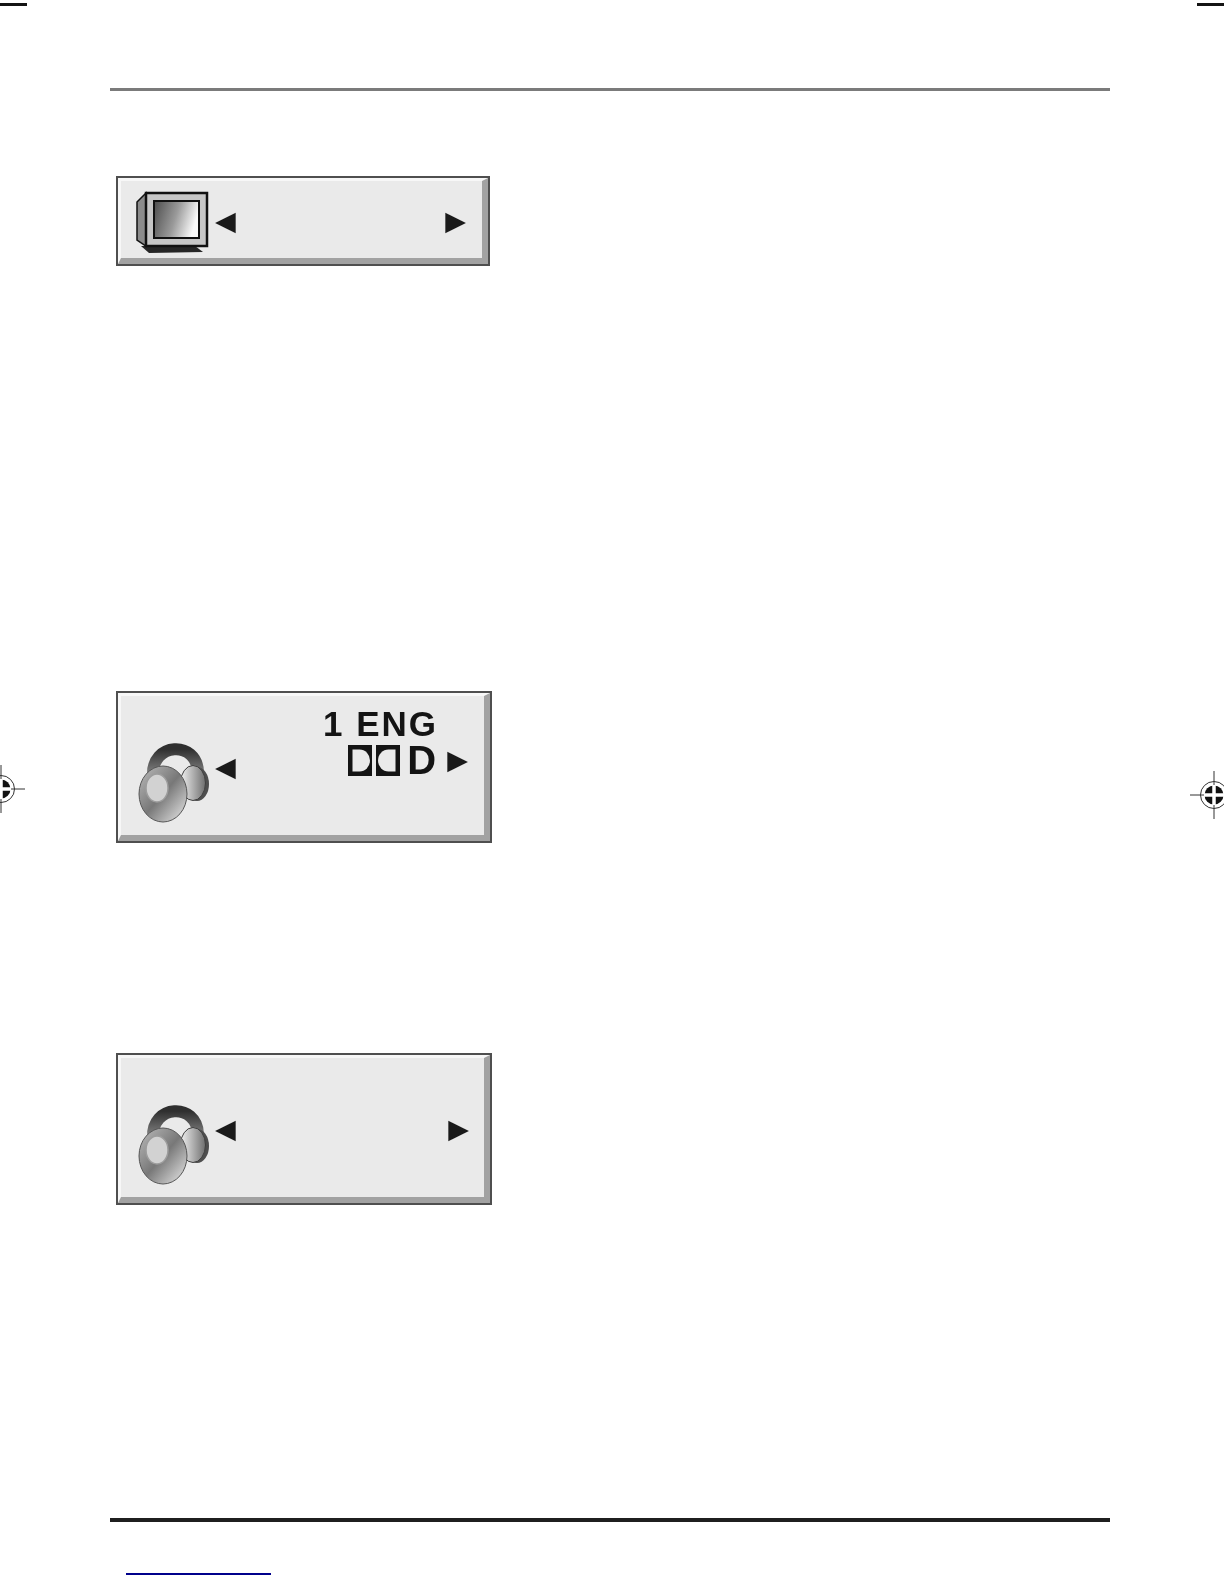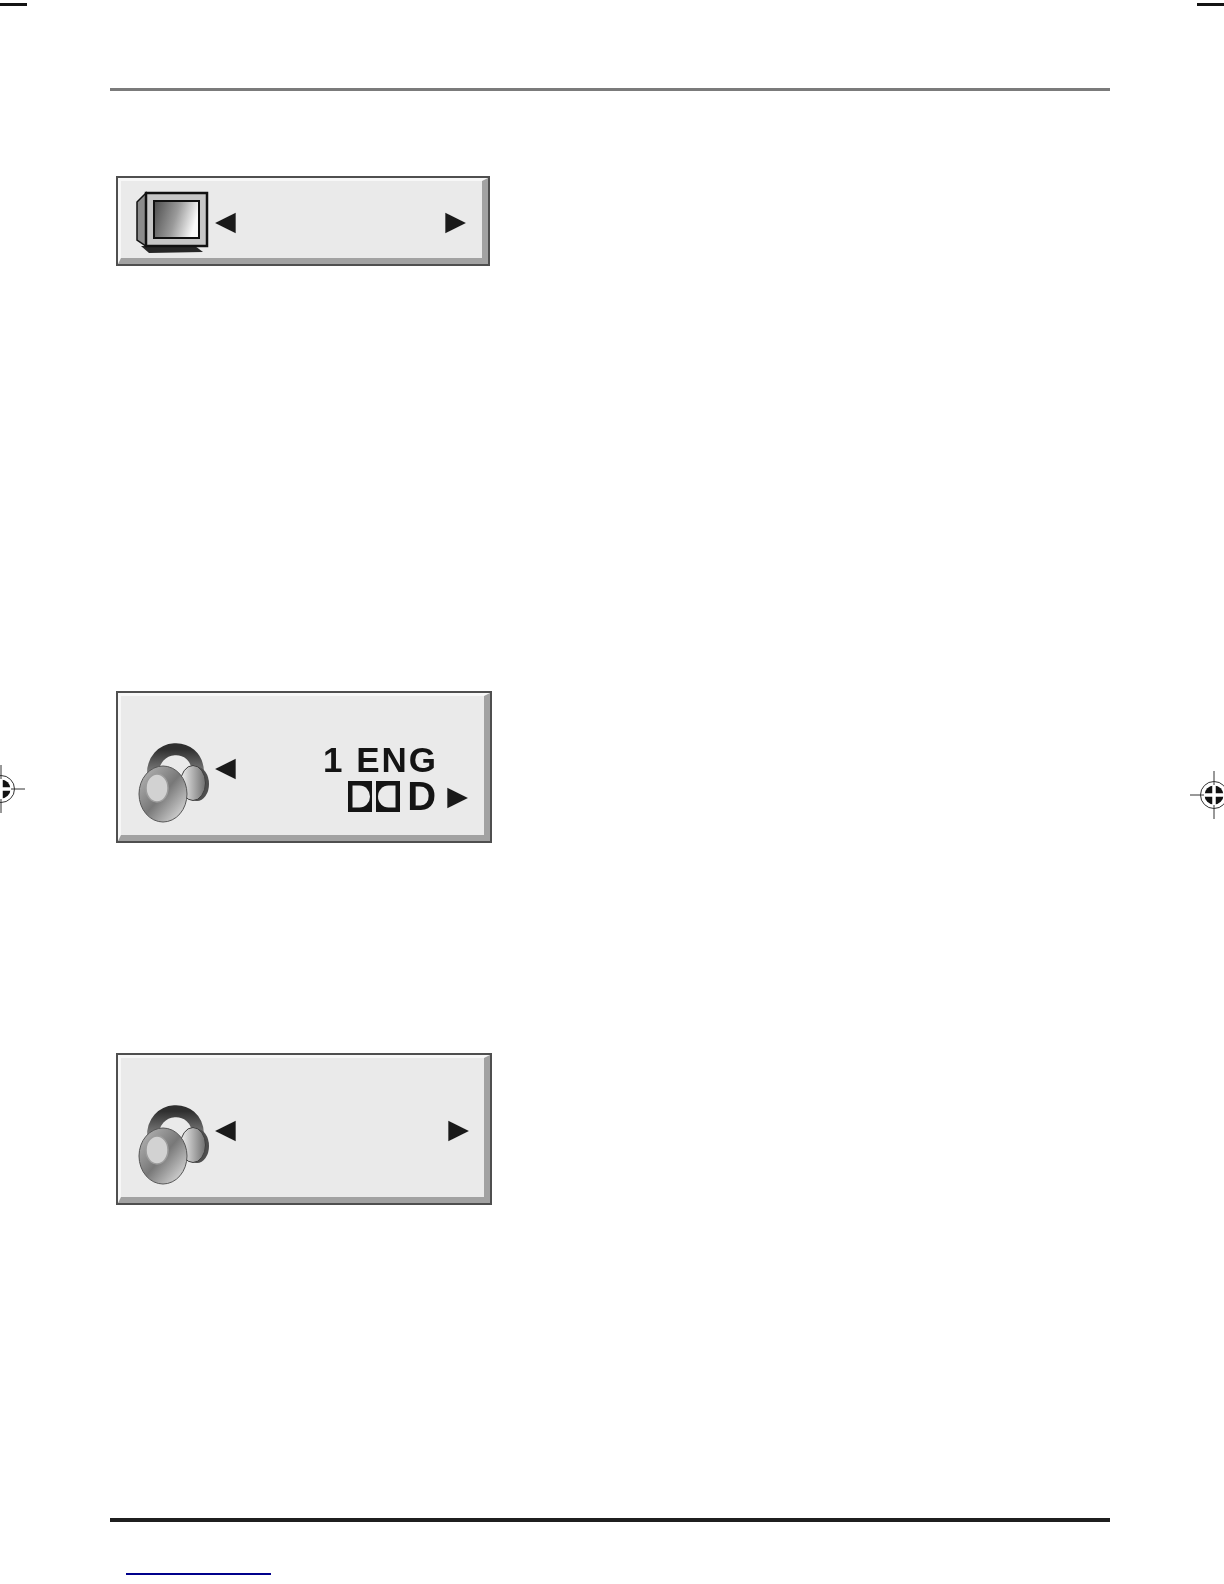--- a/index.html
+++ b/index.html
@@ -55,21 +55,20 @@
     width:240px;
     text-align:right;
     color:#141414;
   }
   .audio-track {
     font-size:35px;
     font-weight:bold;
     letter-spacing:2px;
     padding-right:30px;
     line-height:1.0;
-    margin-top:36px;
   }
   .dolby-row {
     margin-top:3px;
     display:flex;
     justify-content:flex-end;
     align-items:center;
     gap:7px;
   }
   .dolby-letter {
     font-size:40px;

